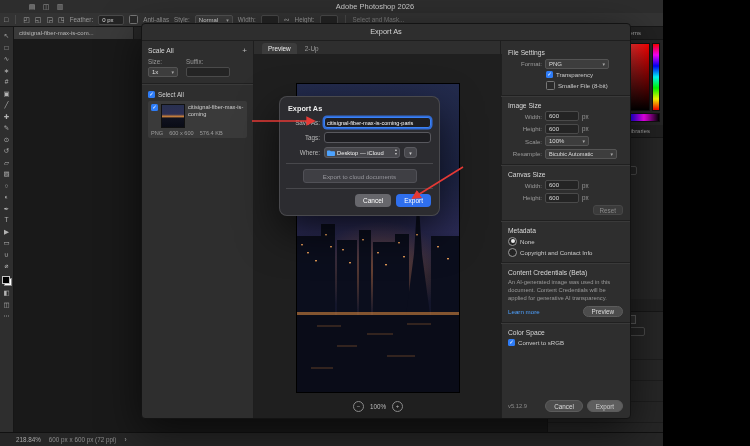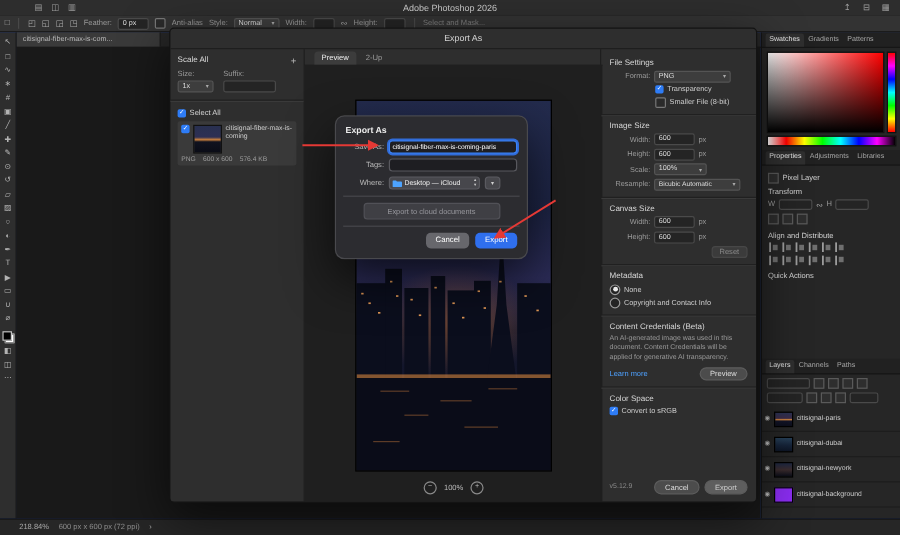--- a/index.html
+++ b/index.html
@@ -1,16 +1,16 @@
 <!DOCTYPE html>
 <html><head>
 <meta charset="utf-8">
 <style>
   html,body{margin:0;padding:0;background:#000;}
-  .app{position:relative;width:750px;height:446px;background:#1d4ed8;overflow:hidden;
+  .app{position:relative;width:663px;height:446px;background:#1d4ed8;overflow:hidden;
        font-family:"Liberation Sans",sans-serif;font-size:7px;color:#ccc;}
   .abs{position:absolute;}
 
   
   .topbar{position:absolute;left:0;top:0;width:750px;height:13px;background:#2d2d2d;border-bottom:1px solid #161616;}
   .topbar .title{position:absolute;left:0;right:0;top:0;height:13px;line-height:13px;text-align:center;font-size:7.5px;color:#c9c9c9;}
   .tbicon{position:absolute;top:0;height:13px;line-height:13px;color:#9f9f9f;font-size:7px;text-align:center;width:12px;}
   .optionsbar{position:absolute;left:0;top:13px;width:750px;height:14px;background:#333;border-bottom:1px solid #161616;
               display:flex;align-items:center;gap:5px;padding-left:4px;box-sizing:border-box;}
   .obicon{color:#a8a8a8;font-size:7px;}

